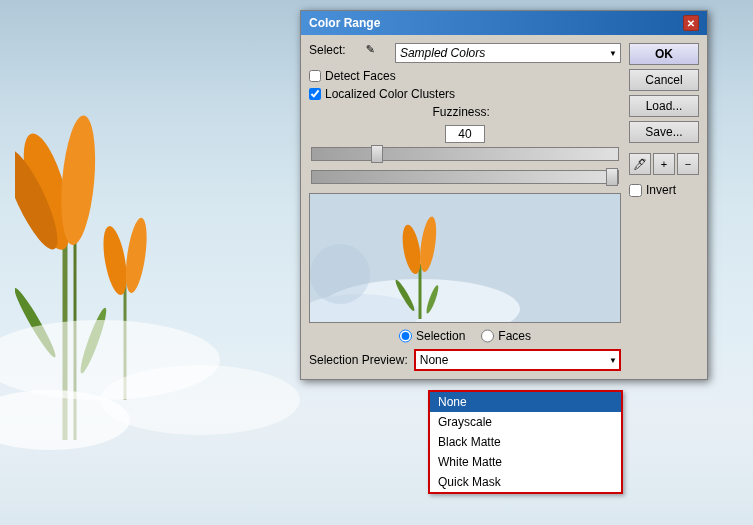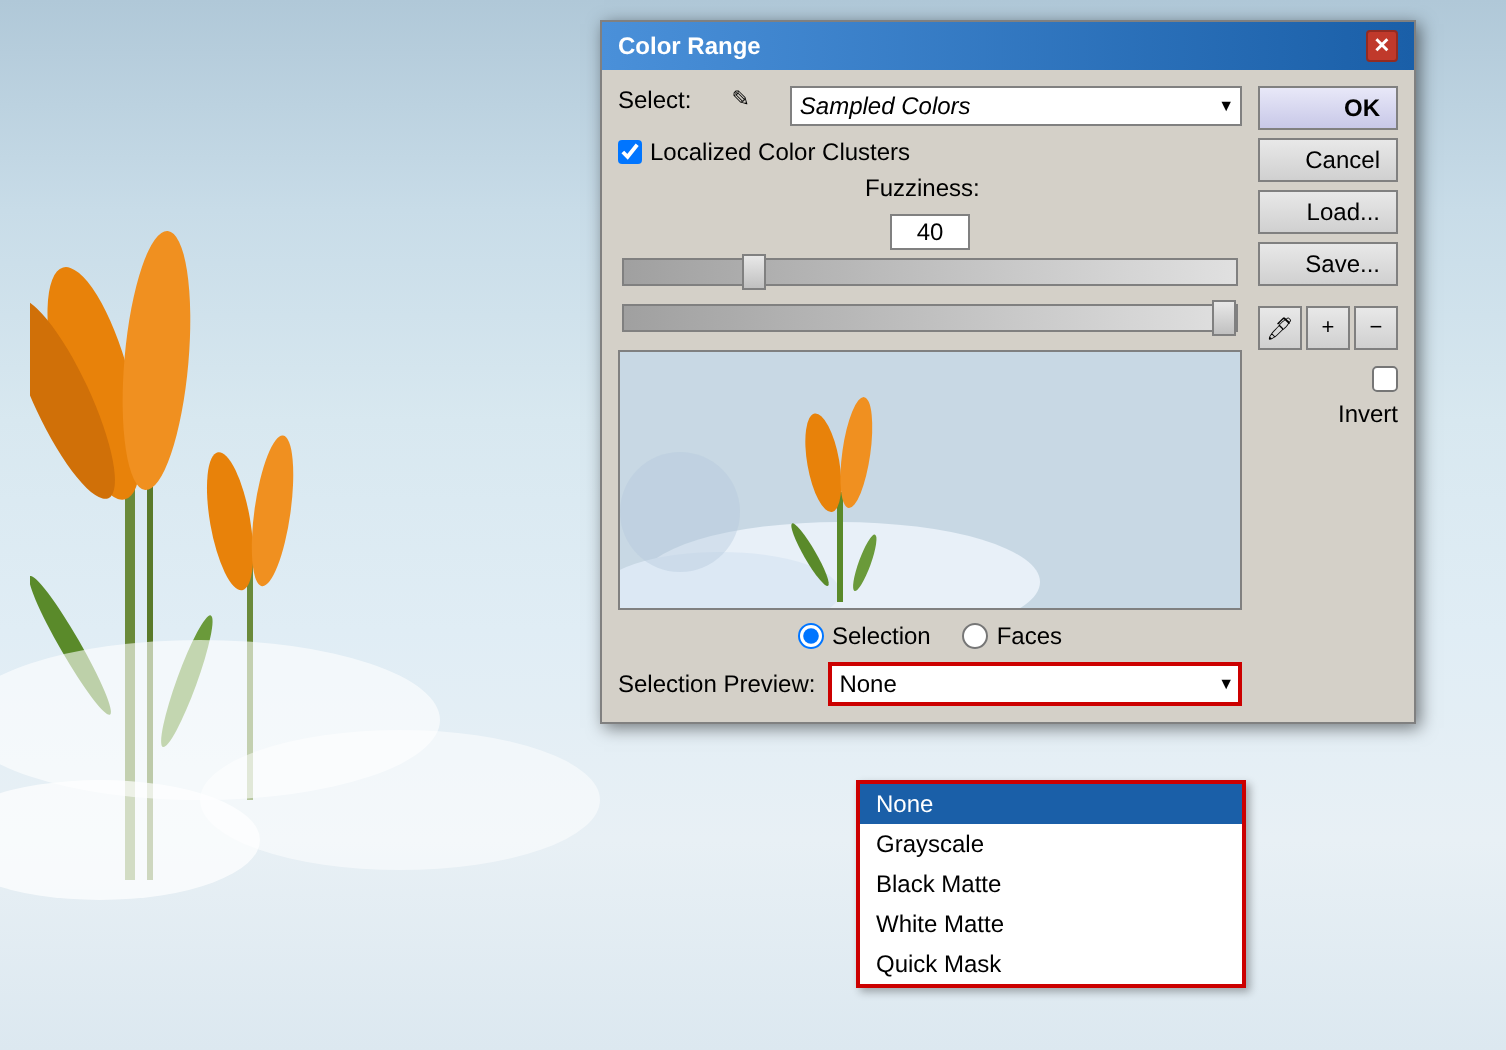--- a/index.html
+++ b/index.html
@@ -262,21 +262,21 @@
       color: white;
     }
 
     
     .sidebar-btn {
       padding: 3px 8px;
       font-size: 12px;
       background: linear-gradient(to bottom, #e8e8e8, #d0d0d0);
       border: 1px solid #808080;
       cursor: pointer;
-      text-align: right;
+      text-align: center;
       min-width: 60px;
     }
 
     .sidebar-btn.primary {
       background: linear-gradient(to bottom, #e8e8f8, #c8c8e8);
       font-weight: bold;
     }
 
     
     .tools-row {
@@ -294,24 +294,23 @@
       cursor: pointer;
       display: flex;
       align-items: center;
       justify-content: center;
       font-size: 11px;
     }
 
     
     .invert-row {
       display: flex;
-      align-items: flex-end;
+      align-items: center;
       gap: 4px;
       margin-top: 4px;
-      flex-direction: column;
     }
 
     
     .bg-crocus-svg {
       position: absolute;
     }
   </style>
 </head>
 <body>
 
@@ -358,20 +357,24 @@
       <div class="select-row">
         <span class="select-label">Select:</span>
         <span style="font-size:11px;">✎</span>
         <div class="dropdown-wrapper">
           <select>
             <option>Sampled Colors</option>
           </select>
         </div>
       </div>
 
+      <div class="checkbox-row">
+        <input type="checkbox" style="">
+        <span>Detect Faces</span>
+      </div>
 
       <div class="checkbox-row">
         <input type="checkbox" checked="" style="">
         <span>Localized Color Clusters</span>
       </div>
 
       <div class="param-row">
         <span class="param-label">Fuzziness:</span>
         <input type="text" class="param-input" value="40" style="">
       </div>

